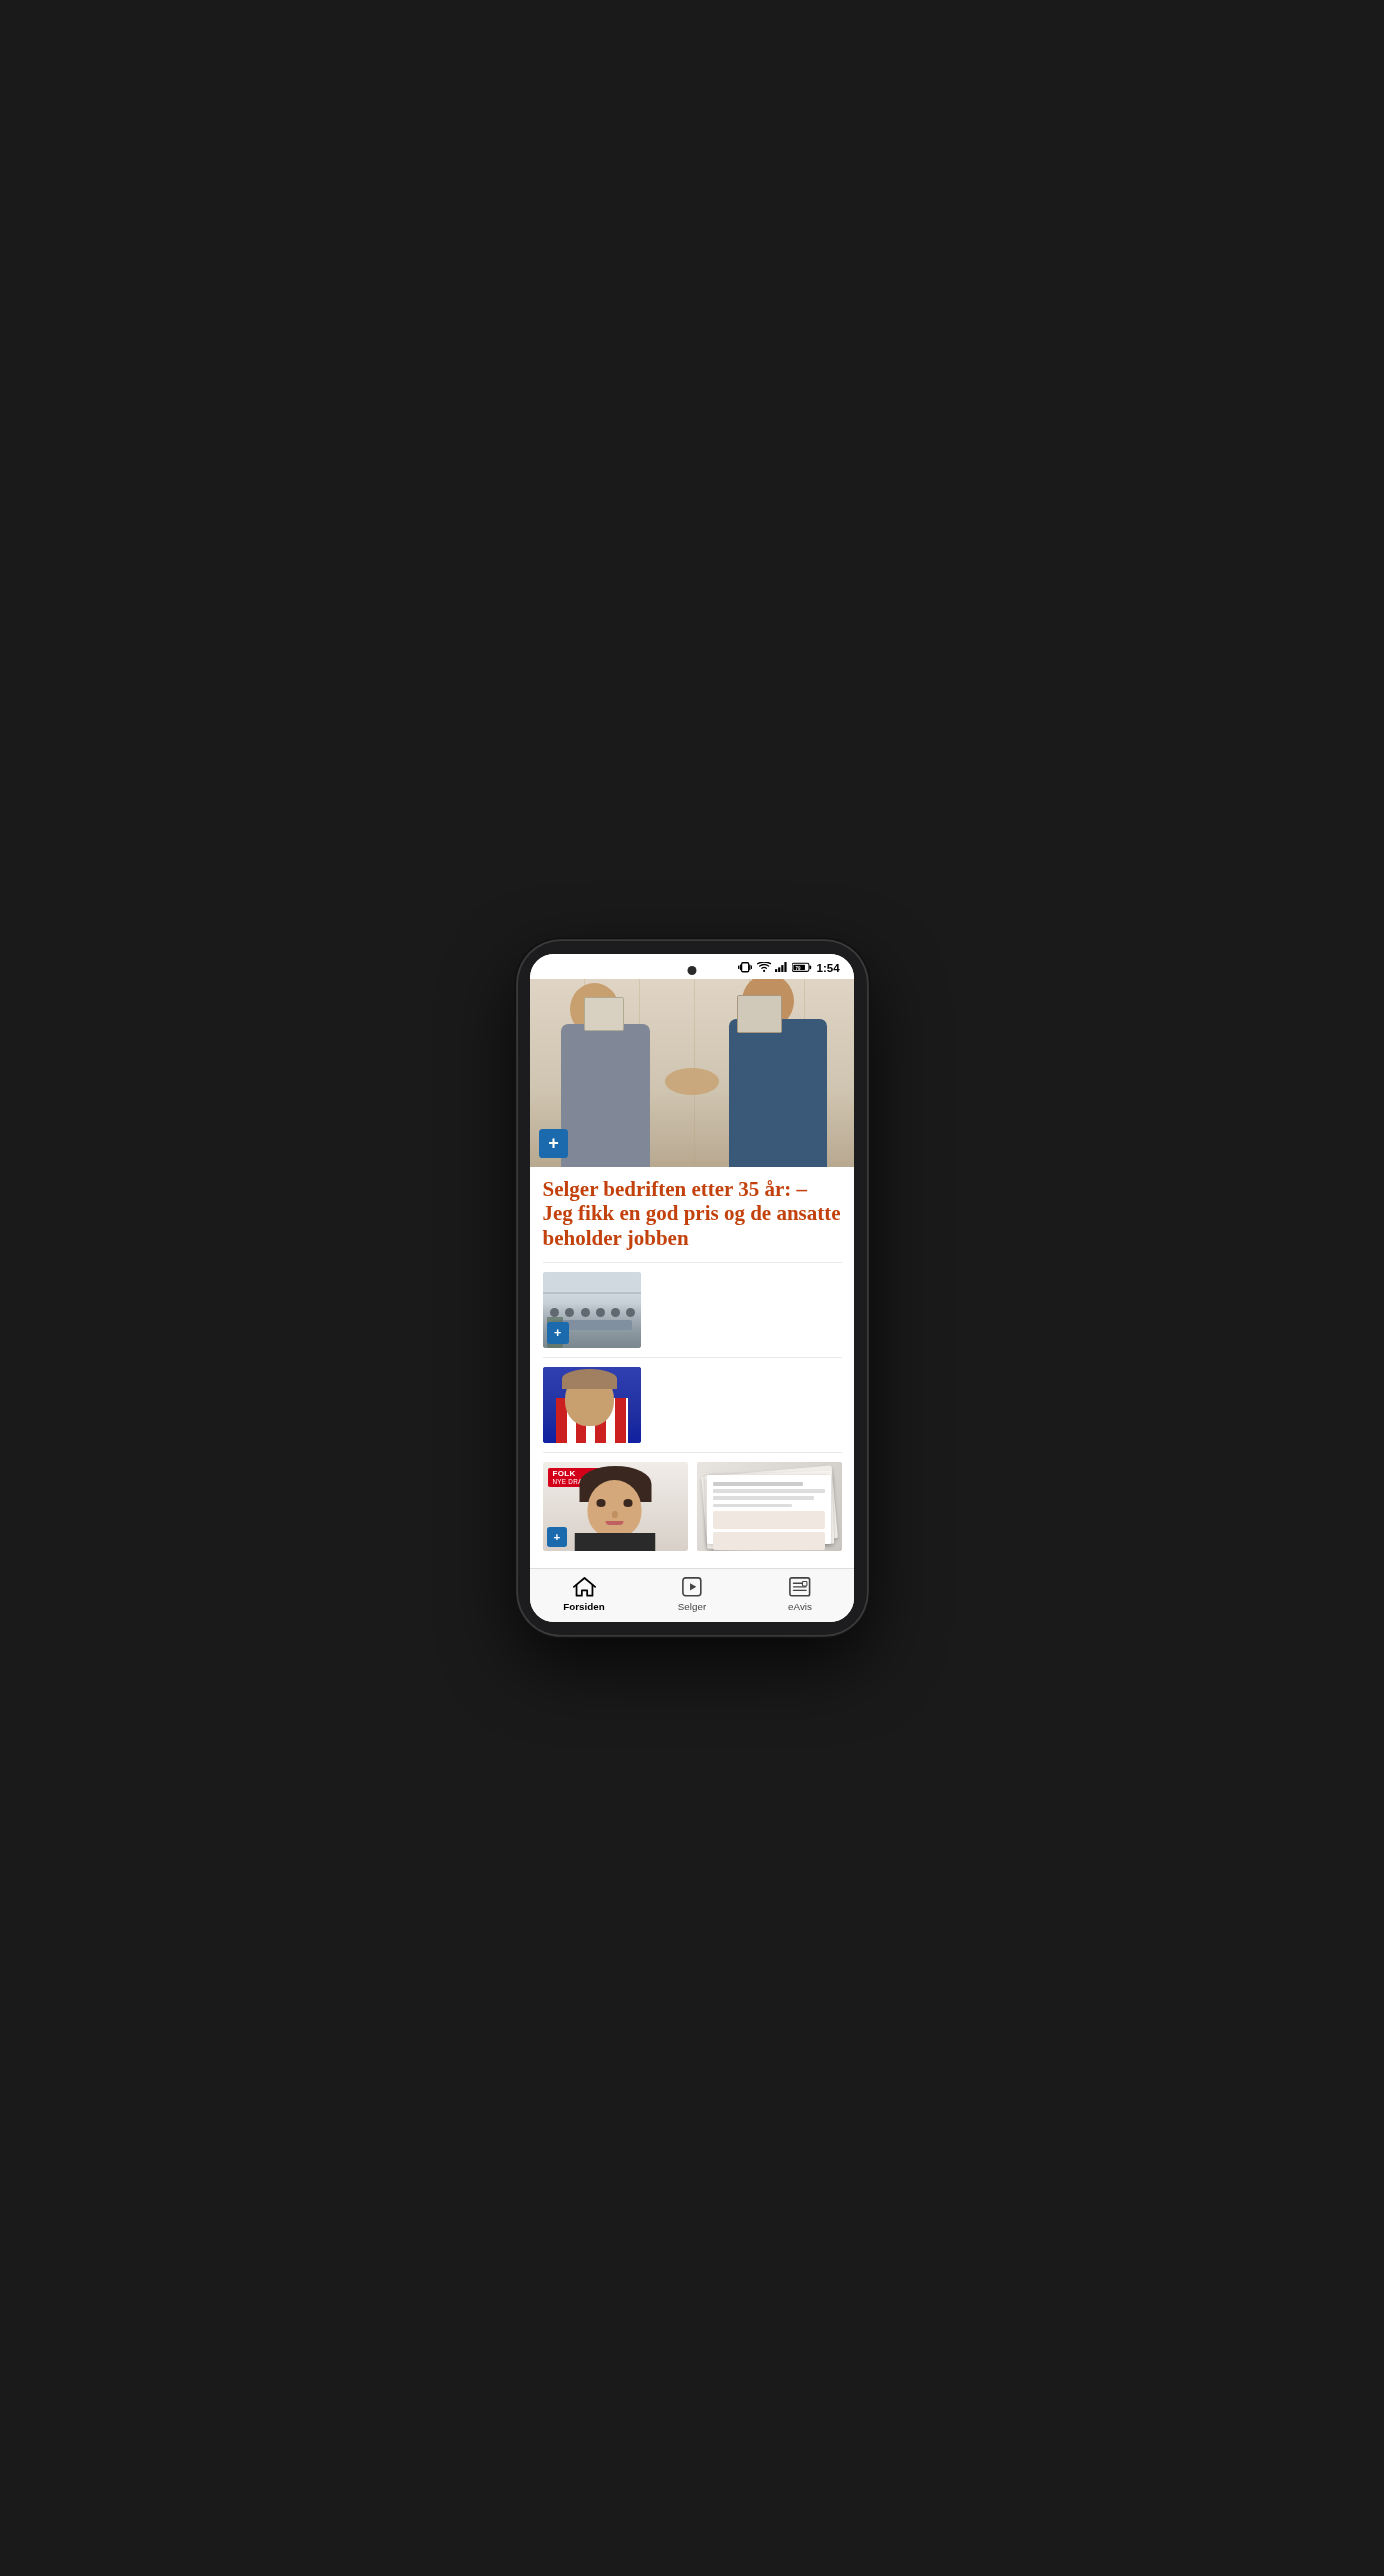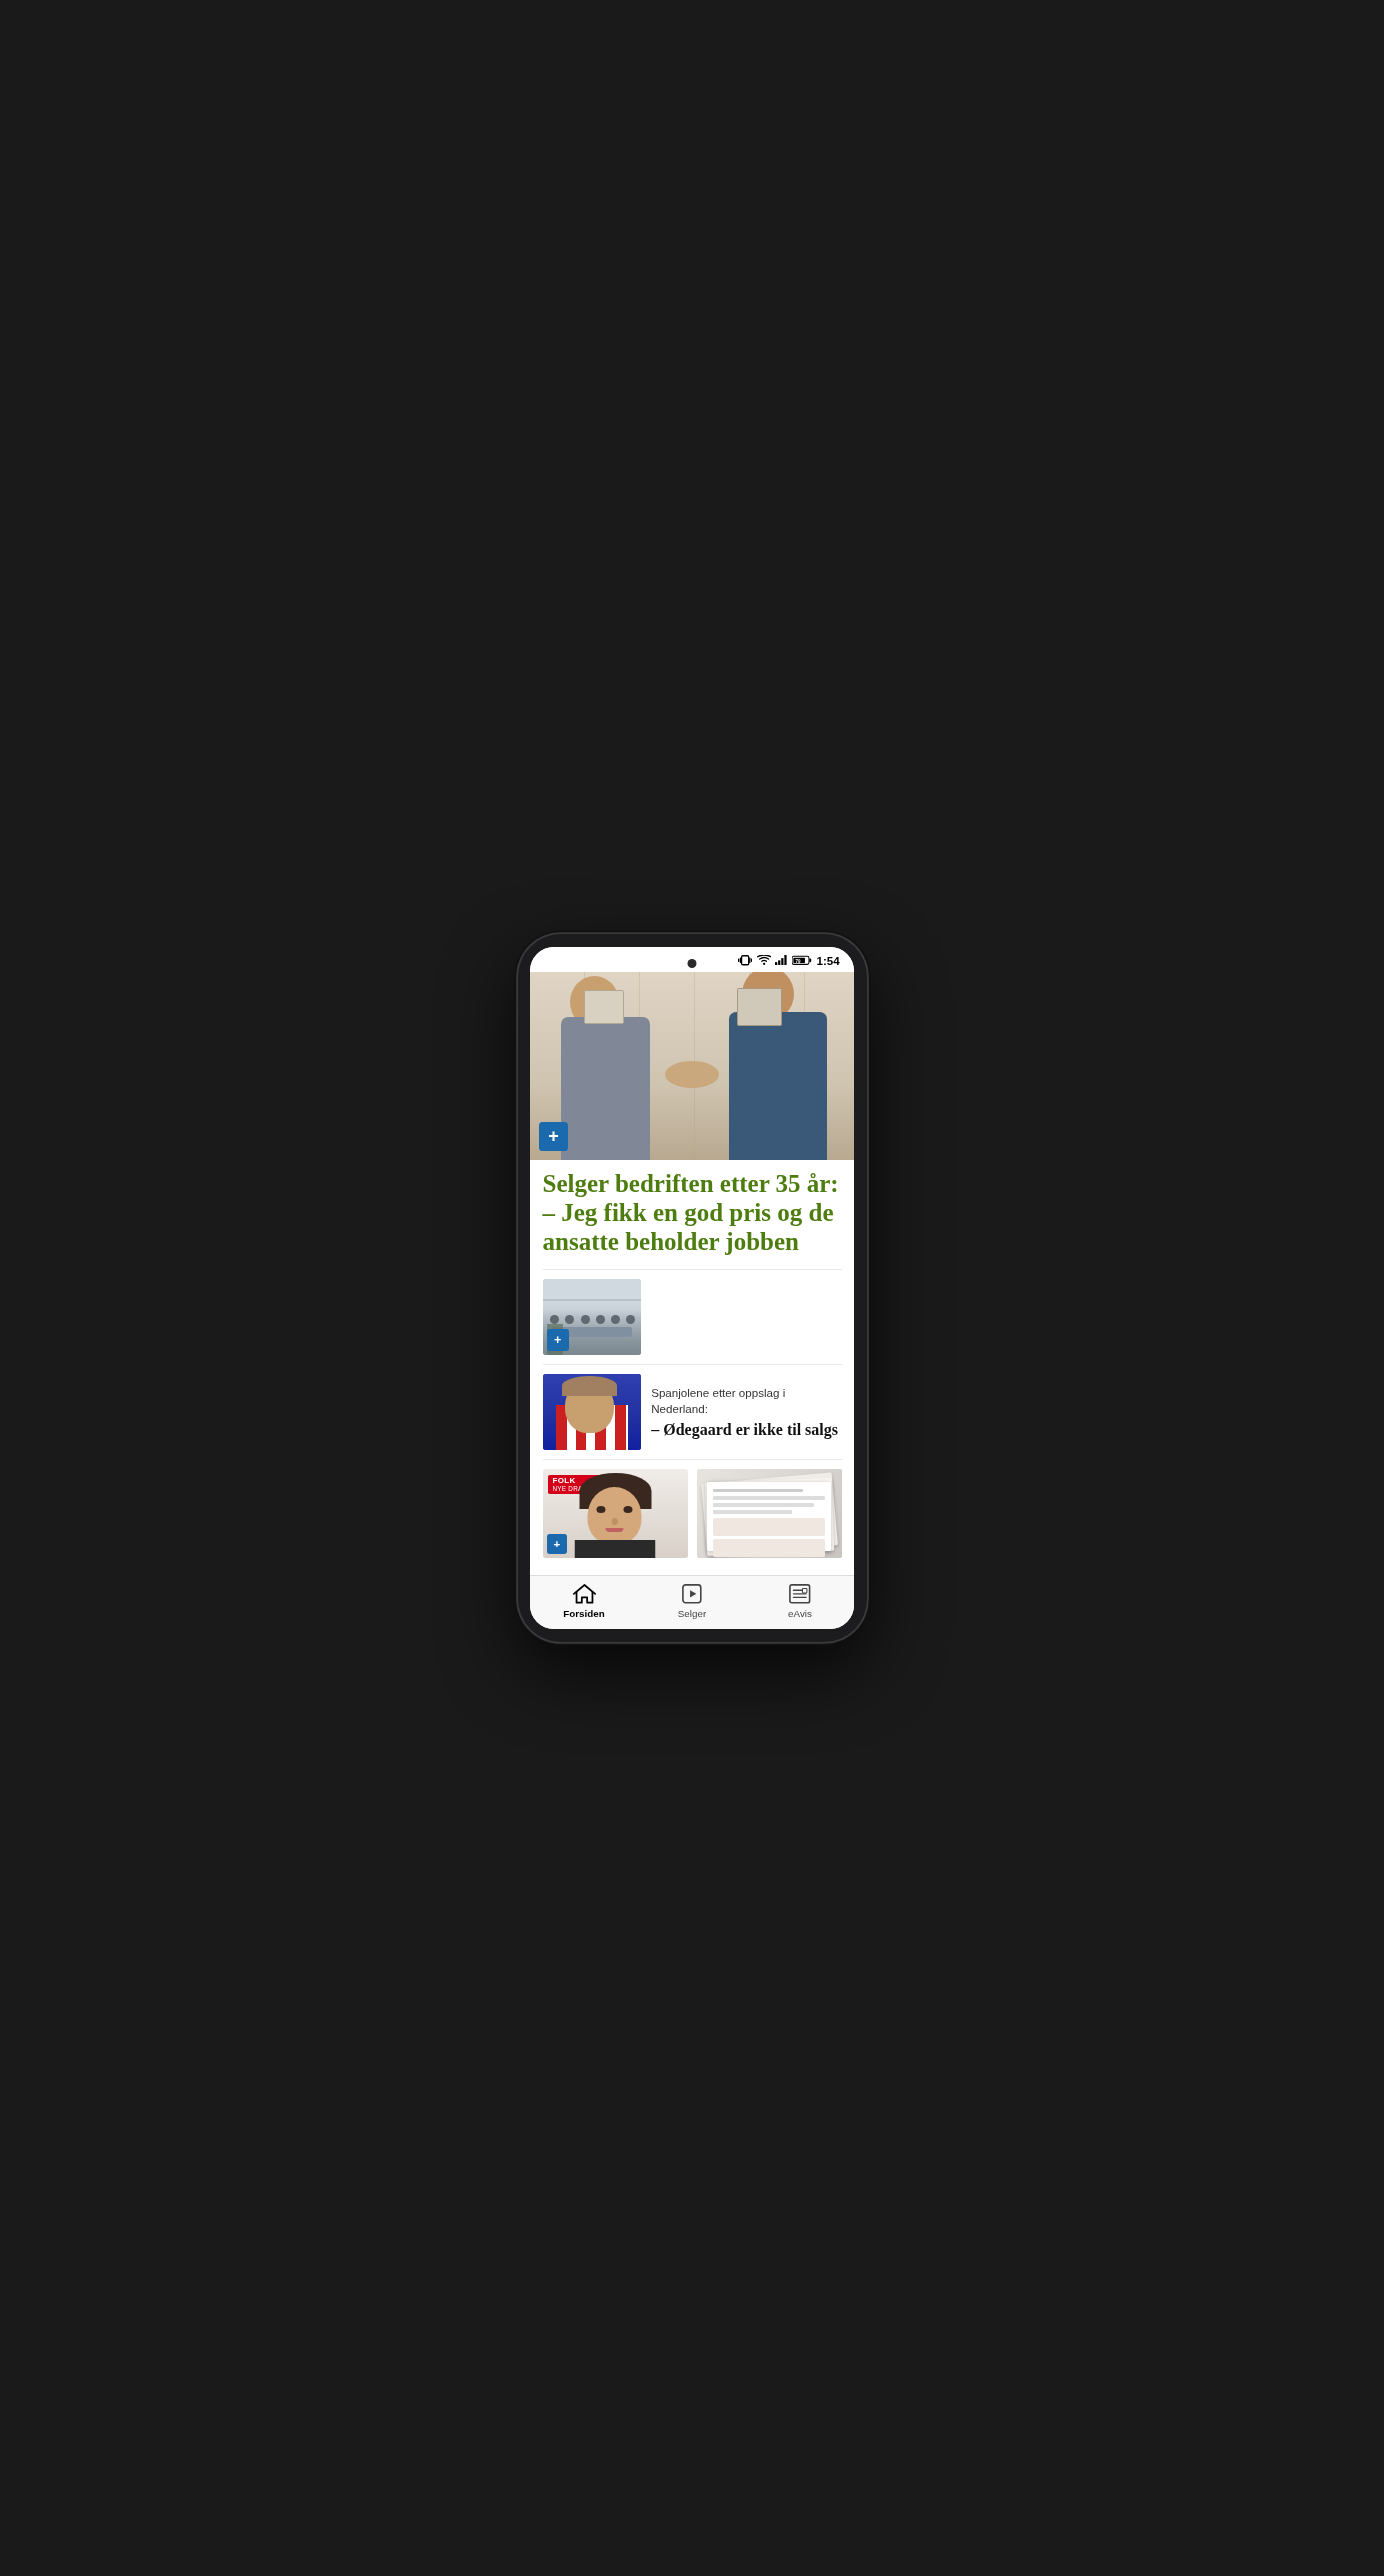--- a/index.html
+++ b/index.html
@@ -170,24 +170,24 @@
       font-weight: bold;
     }
 
     
     .article-content {
       padding: 10.7px 12.5px 9px;
       background: #fff;
     }
 
     .main-headline {
-      font-size: 25px;
+      font-size: 21px;
       font-weight: 900;
       line-height: 1.15;
-      color: #4d7c0f;
+      color: #c2410c;
       margin-bottom: 12.5px;
       font-family: Georgia, 'Times New Roman', serif;
     }
 
     
     .news-item {
       display: flex;
       gap: 10.7px;
       padding: 9px 0;
       border-top: 0.9px solid #e8e8e8;
@@ -469,24 +469,20 @@
 
             <div style="position: absolute; top: 4.5px; left: 22.4px; width: 49px; height: 54px; background: #c8a070; border-radius: 50% 50% 45% 45%; overflow: hidden;">
 
               <div style="position: absolute; top: 9px; left: 9px; width: 7.2px; height: 2.7px; background: #8a7050; border-radius: 1.8px;"></div>
               <div style="position: absolute; top: 9px; right: 9px; width: 7.2px; height: 2.7px; background: #8a7050; border-radius: 1.8px;"></div>
             </div>
 
             <div style="position: absolute; top: 1.8px; left: 19.7px; width: 55px; height: 19.7px; background: #a08060; border-radius: 50% 50% 0 0;"></div>
           </div>
         </div>
-        <div class="news-text">
-          <div class="news-label">Spanjolene etter oppslag i Nederland:</div>
-          <div class="news-headline">– Ødegaard er ikke til salgs</div>
-        </div>
       </div>
 
       <div class="small-items-row">
 
         <div class="small-item small-item-left">
 
           <div class="folk-logo">
             <span>FOLK</span>
             <span class="folk-logo-sub">NYE DRAMMEN</span>
           </div>

